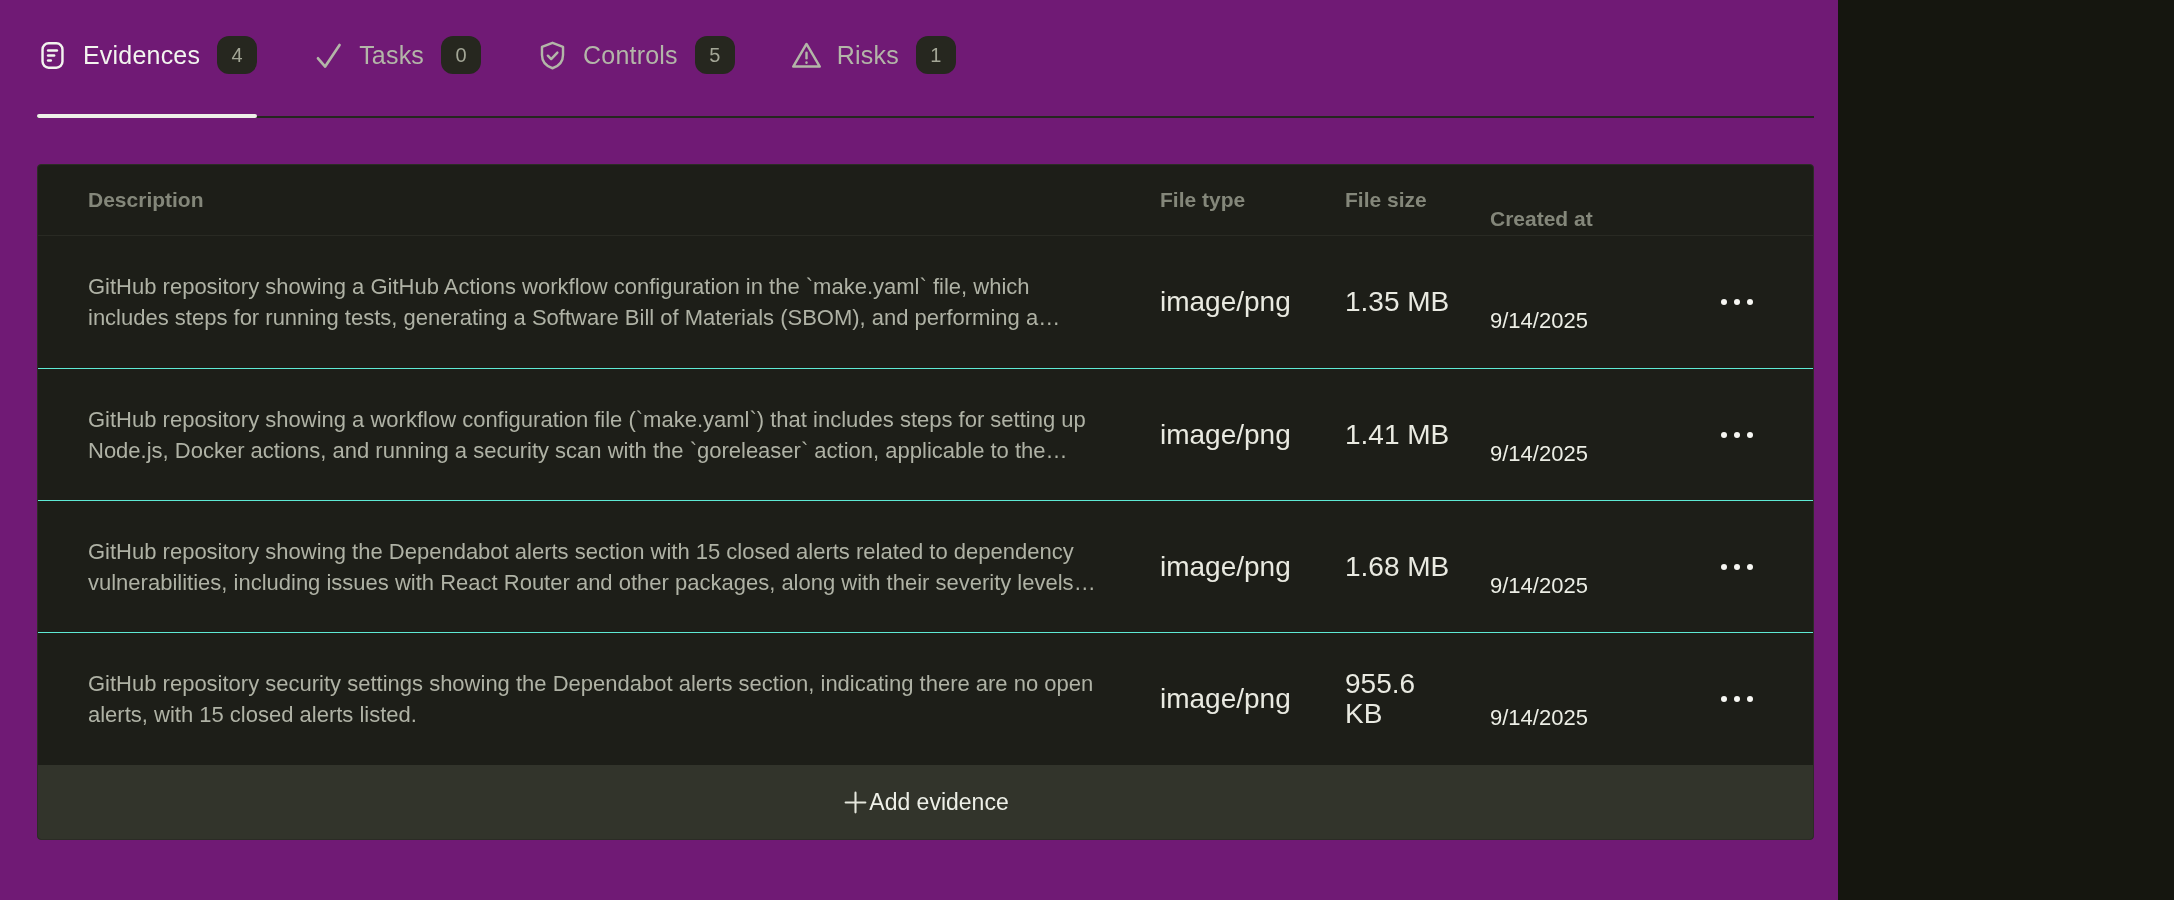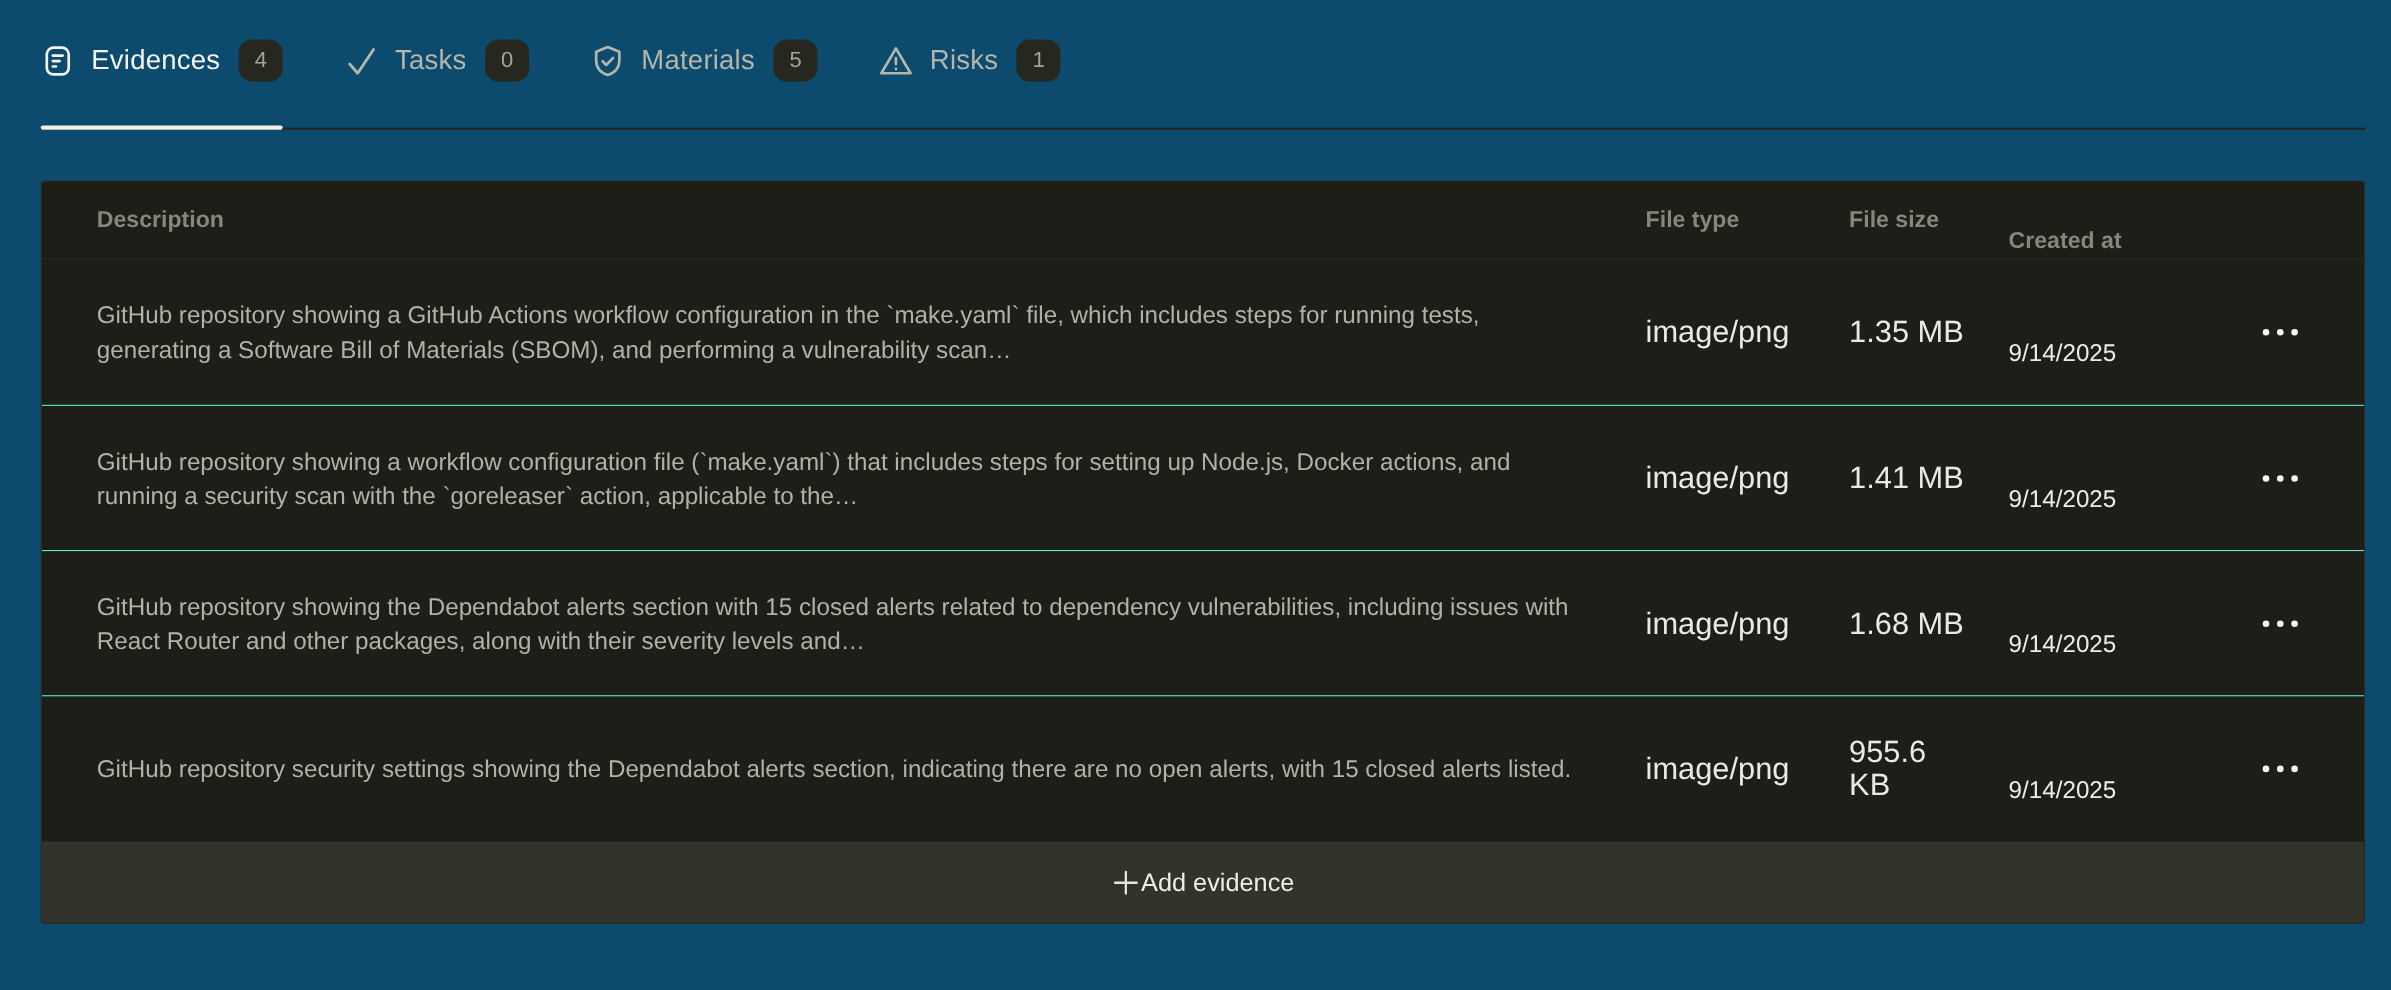--- a/index.html
+++ b/index.html
@@ -1,22 +1,22 @@
 <!DOCTYPE html>
 <html><head>
 <meta charset="utf-8">
 <style>
   * { margin: 0; padding: 0; box-sizing: border-box; }
   html, body { background: #15160f; }
   body { font-family: "Liberation Sans", "DejaVu Sans", sans-serif; }
   .screen {
     position: relative;
-    width: 2174px;
+    width: 1838px;
     height: 900px;
-    background: #0c4a6e;
+    background: #701a75;
     overflow: hidden;
   }
 
   
   .tabs-bar {
     display: flex;
     gap: 56px;
     margin: 0 24px 0 37px;
     padding-top: 36px;
     border-bottom: 2px solid #25261f;
@@ -176,21 +176,21 @@
       <span class="tab-badge">0</span>
     </div>
 
     <div class="tab">
       <span class="icon">
         <svg width="31" height="31" viewBox="0 0 28 28" fill="none" stroke="#b3b6a8" stroke-width="2.2" stroke-linecap="round" stroke-linejoin="round">
           <path d="M14 2.5l9.5 3.8v7.2c0 6.2-4.2 10.2-9.5 12-5.3-1.8-9.5-5.8-9.5-12V6.3z"></path>
           <path d="M9.8 14.2l3 3 5.6-5.8"></path>
         </svg>
       </span>
-      <span class="tab-label">Materials</span>
+      <span class="tab-label">Controls</span>
       <span class="tab-badge">5</span>
     </div>
 
     <div class="tab">
       <span class="icon">
         <svg width="31" height="31" viewBox="0 0 28 28" fill="none" stroke="#b3b6a8" stroke-width="2.2" stroke-linecap="round" stroke-linejoin="round">
           <path d="M14 3.6L26 24H2z"></path>
           <path d="M14 11.5v5"></path>
           <path d="M14 20.4v.2"></path>
         </svg>

